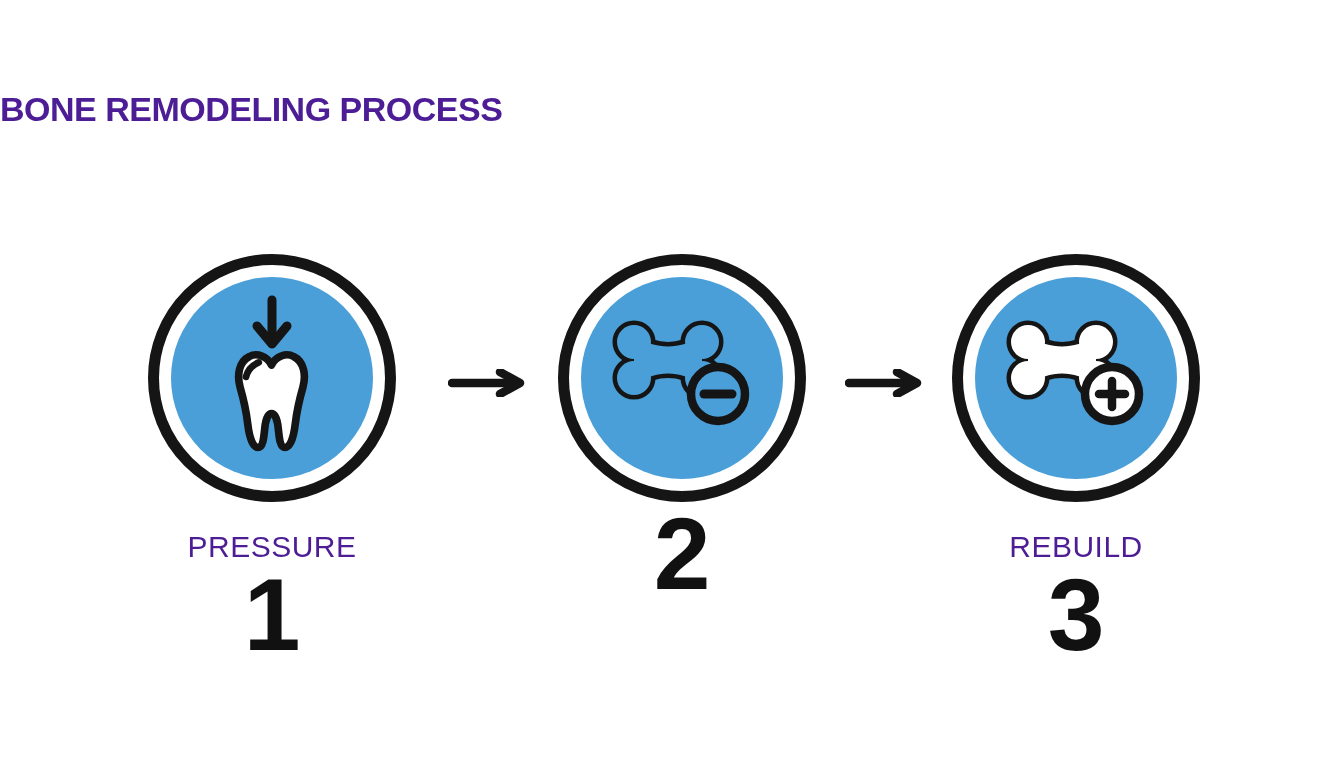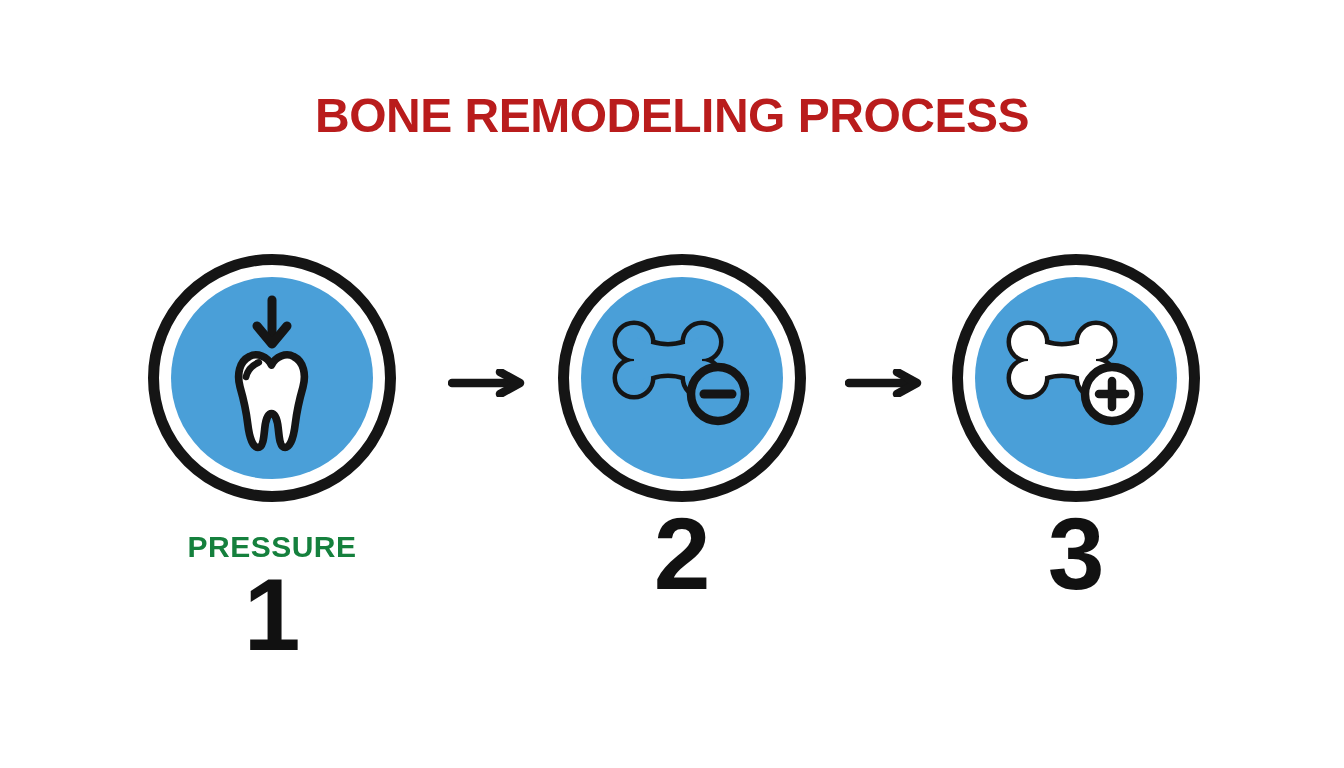--- a/index.html
+++ b/index.html
@@ -11,25 +11,24 @@
   html,body{width:1344px;height:768px;}
   body{
     background:var(--bg);
     font-family:"Liberation Sans", sans-serif;
     position:relative;
     overflow:hidden;
   }
   .title{
     position:absolute;
     top:92px; left:0; right:0;
-    text-align:center;
-    font-size:48px;
+    font-size:34px;
     font-weight:800;
     letter-spacing:-0.5px;
-    color:#b91c1c;
+    color:#4c1d95;
     line-height:1;
   }
   .stage{
     position:absolute;
     top:254px;
     width:280px;
     text-align:center;
   }
   .stage-1{left:132px;}
   .stage-2{left:542px;}
@@ -45,23 +44,23 @@
   .disc{
     width:202px;height:202px;
     border-radius:50%;
     background:var(--accent);
     display:flex;align-items:center;justify-content:center;
   }
   .disc svg{width:200px;height:200px;display:block;}
   .stage-label{
     margin-top:28px;
     font-size:30px;
-    font-weight:700;
+    font-weight:400;
     letter-spacing:0.5px;
-    color:#15803d;
+    color:#4c1d95;
     line-height:1.1;
   }
   .stage-number{
     margin-top:4px;
     font-size:102px;
     font-weight:800;
     color:#111;
     line-height:0.95;
   }
   .flow-arrow{
@@ -161,14 +160,15 @@
           <path class="fill-white" d="M52 58 C76 72 96 72 120 58 L120 106 C96 92 76 92 52 106 Z"></path>
         </g>
         <g>
           <circle class="badge-white" cx="136" cy="116" r="27"></circle>
           <path class="ink-line" stroke-width="8.5" d="M123 116 L149 116"></path>
           <path class="ink-line" stroke-width="8.5" d="M136 103 L136 129"></path>
         </g>
       </svg>
     </div>
   </div>
+  <div class="stage-label">REBUILD</div>
   <div class="stage-number">3</div>
 </div>
 
 </body></html>

